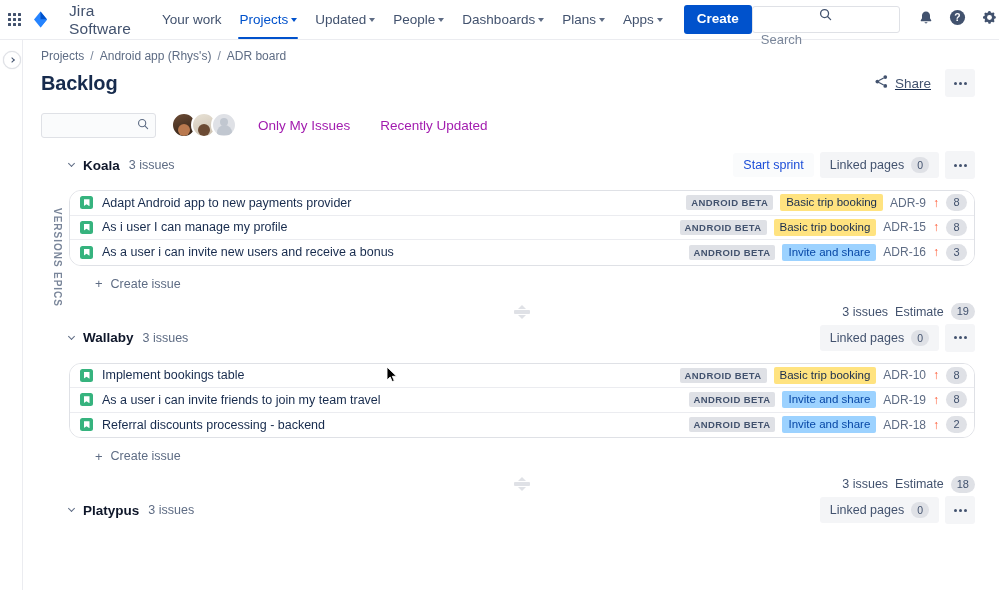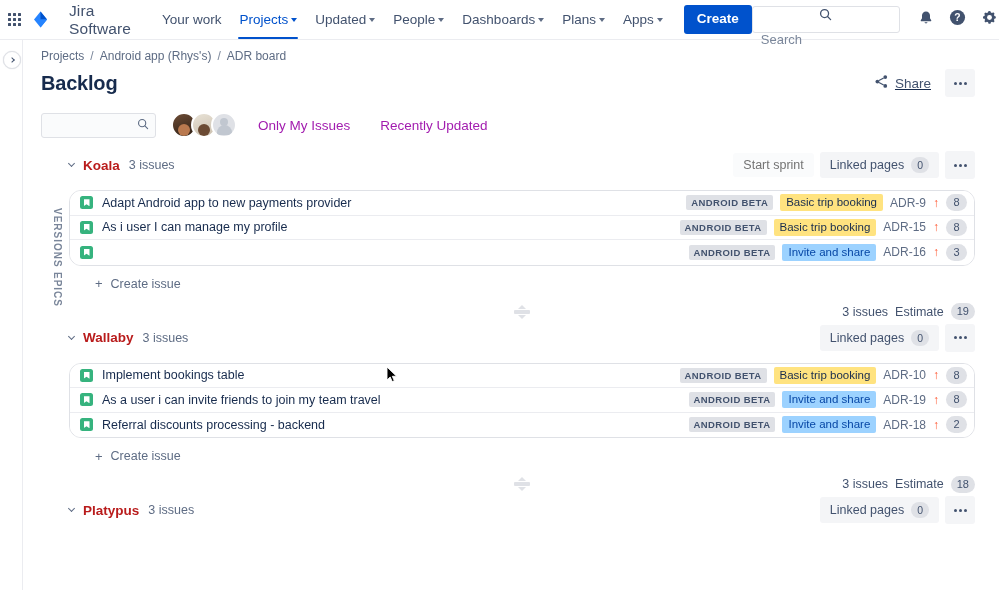--- a/index.html
+++ b/index.html
@@ -189,30 +189,30 @@
   
   .board { margin-top: 14px; padding-left: 46px; padding-right: 24px; }
   .sprint { margin-bottom: 0; }
   .sprint-head { display: flex; align-items: center; height: 26px; }
   .chev-d {
     width: 5px; height: 5px; margin-right: 9px; margin-top:-3px;
     border-left: 1.3px solid #5E6C84; border-bottom: 1.3px solid #5E6C84;
     transform: rotate(-45deg);
     cursor: pointer; flex: 0 0 auto;
   }
-  .sprint-name { font-size: 13.5px; font-weight: bold; color: #b91c1c; }
+  .sprint-name { font-size: 13.5px; font-weight: bold; color: #0f172a; }
   .sprint-count { font-size: 12.5px; color: #5E6C84; margin-left: 9px; }
   .sprint-head-right { margin-left: auto; display: flex; align-items: center; gap: 6px; }
   .ghost-btn {
     font-size: 12.5px; color: #42526E;
     background: #F4F5F7; border: none; border-radius: 3px;
     padding: 5px 10px; cursor: pointer; font-family: inherit;
     display: flex; align-items: center; gap: 7px;
   }
-  .ghost-btn.disabled { color: #737373; background: #FAFBFC; cursor: default; }
+  .ghost-btn.disabled { color: #1d4ed8; background: #FAFBFC; cursor: default; }
   .pill-count {
     background: #DFE1E6; color: #42526E;
     font-size: 10.5px; border-radius: 9px;
     padding: 1px 6px; line-height: 14px;
   }
 
   
   .issues {
     margin-top: 12px;
     border: 1px solid #DFE1E6;
@@ -506,20 +506,21 @@
               <span class="epic-tag epic-yellow">Basic trip booking</span>
               <span class="issue-key">ADR-15</span>
               <span class="prio">↑</span>
               <span class="est-badge">8</span>
             </div>
           </div>
           <div class="issue-row">
             <span class="story-icon">
                 <span></span>
               </span>
+            <span class="issue-summary">As a user i can invite new users and receive a bonus</span>
             <div class="issue-right">
               <span class="lozenge">ANDROID BETA</span>
               <span class="epic-tag epic-blue">Invite and share</span>
               <span class="issue-key">ADR-16</span>
               <span class="prio">↑</span>
               <span class="est-badge">3</span>
             </div>
           </div>
         </div>
 

